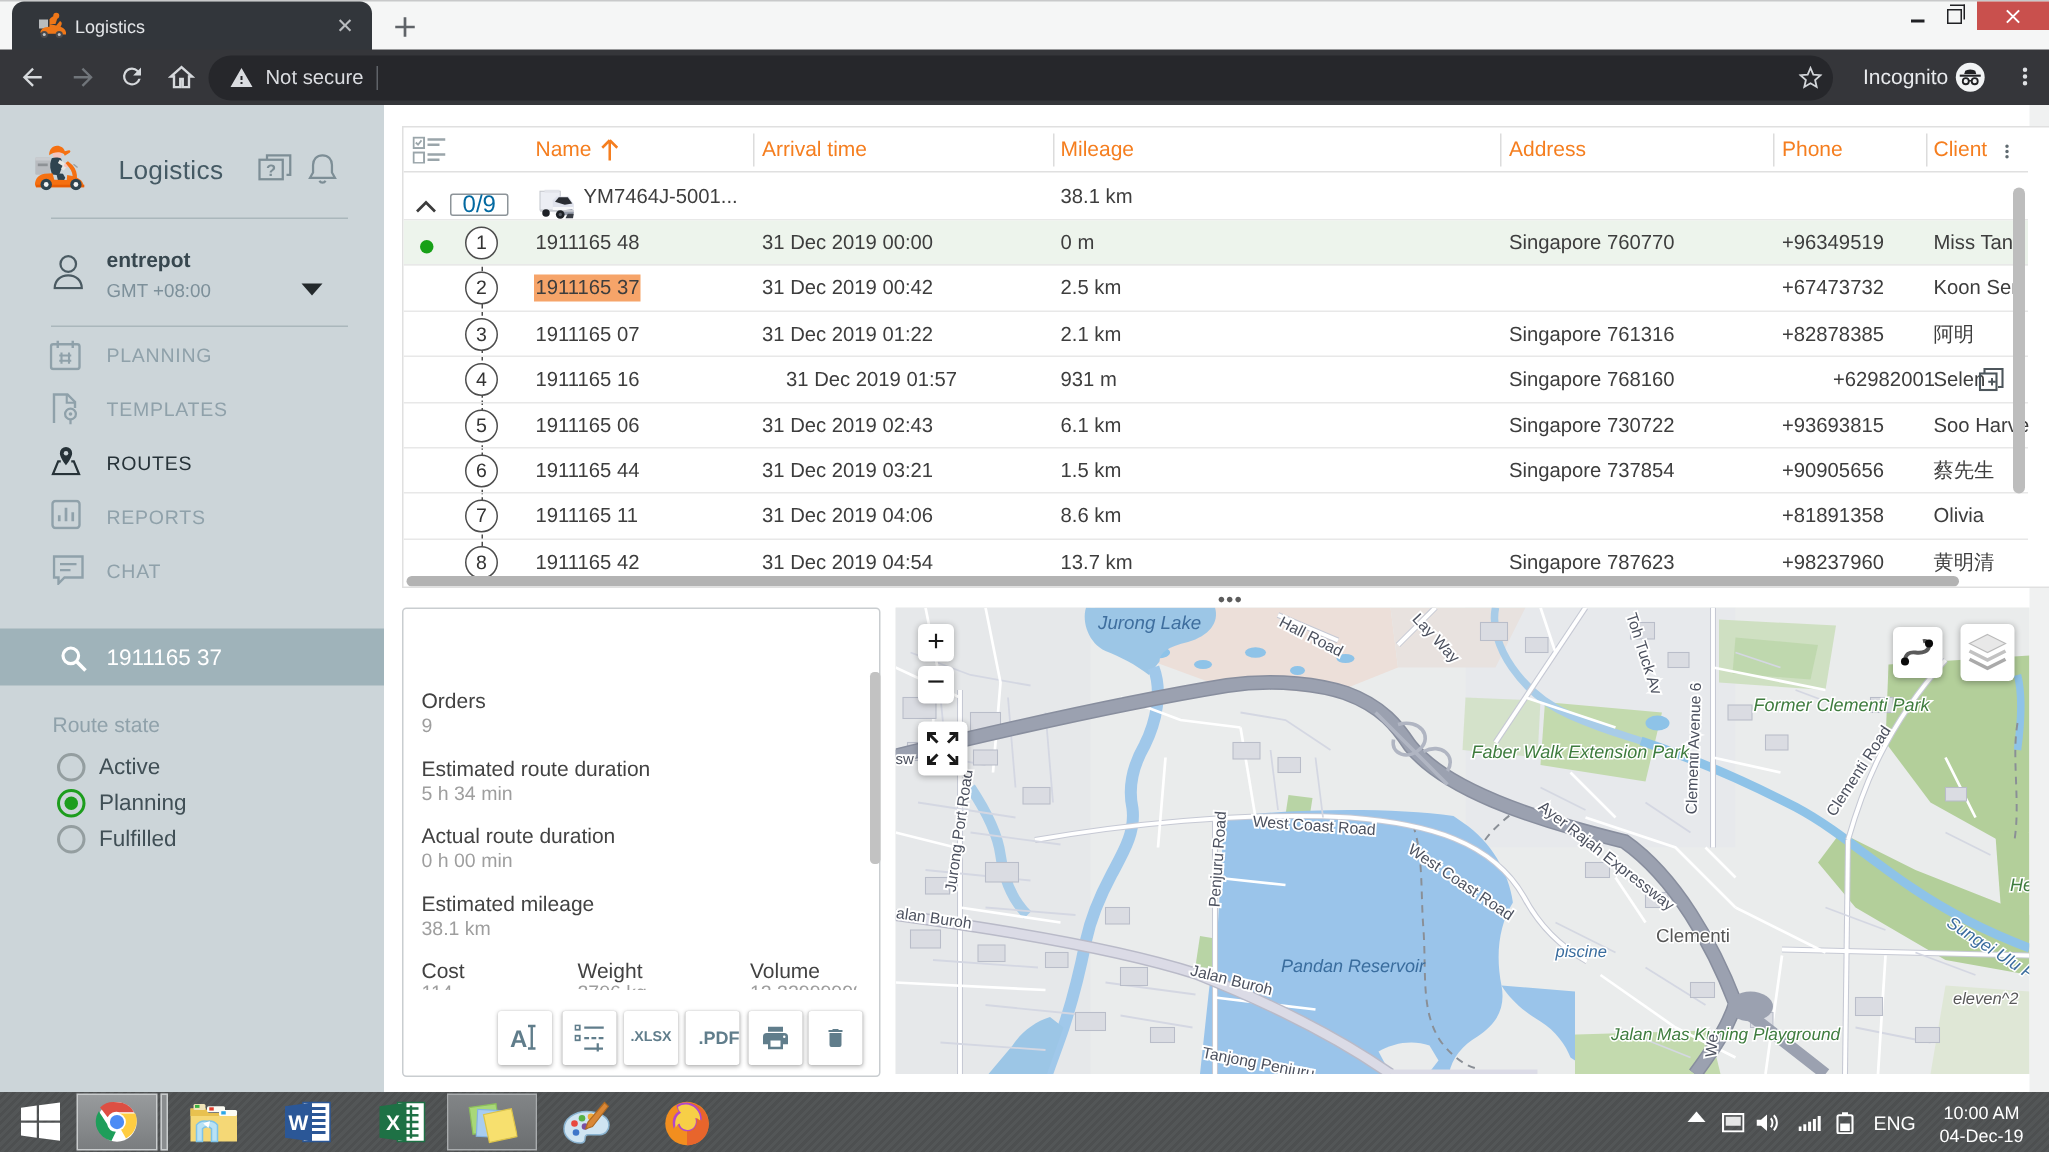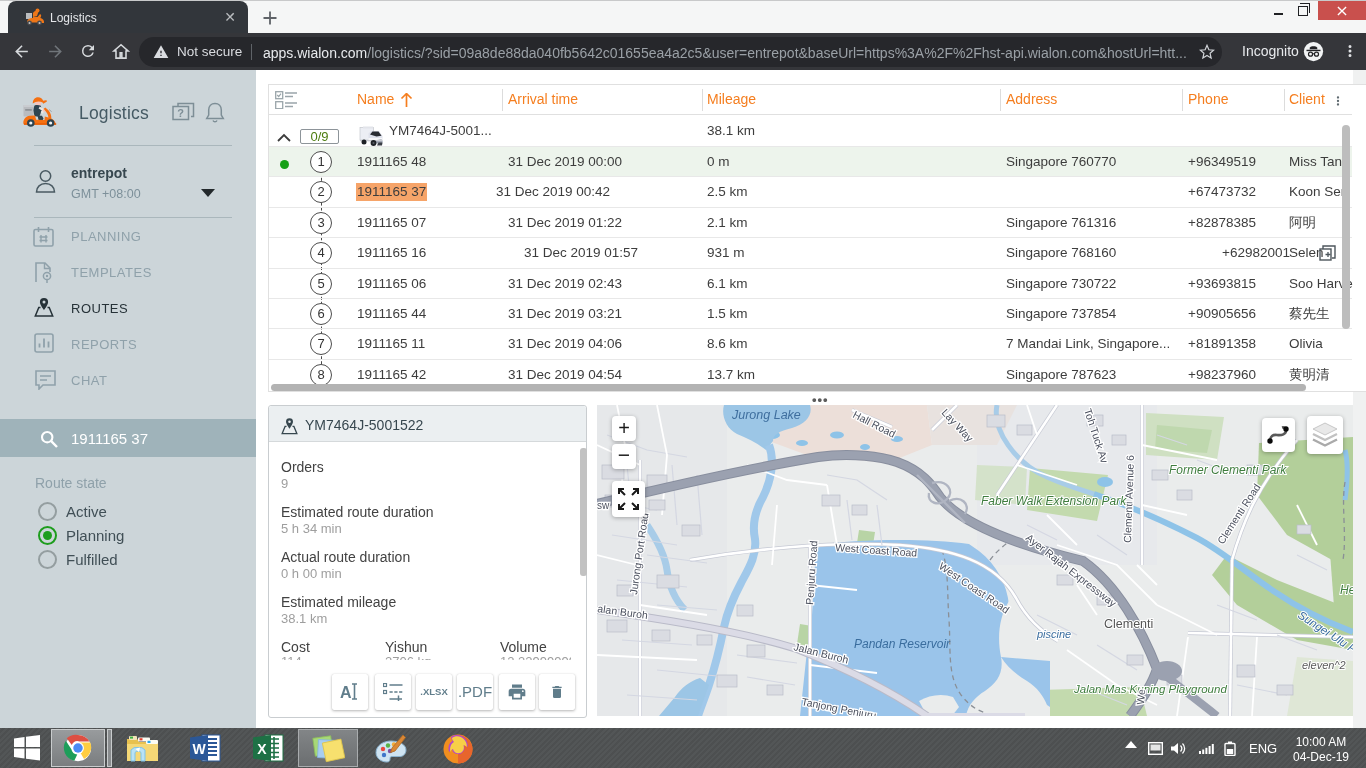--- a/index.html
+++ b/index.html
@@ -101,23 +101,20 @@
       </svg>
     <svg class="abs" style="left:111px;top:8px" width="20" height="20" viewBox="0 0 24 24">
         <path d="M12 4.5L3.5 12H6v8.5h5V14h2v6.5h5V12h2.5L12 4.5z" fill="none" stroke="#d6d9dc" stroke-width="1.9"></path>
       </svg>
     <div id="addrbar">
       <svg class="abs" style="left:14px;top:7px" width="16" height="16" viewBox="0 0 24 24">
           <path d="M1 21h22L12 2 1 21zm12-3h-2v-2h2v2zm0-4h-2v-4h2v4z" fill="#dadce0"></path>
         </svg>
       <span class="abs" id="notsec" style="left:38px;top:7px">Not secure</span>
       <div class="abs" style="left:112px;top:7px;width:1px;height:16px;background:#5f6368"></div>
-      <div class="abs" style="left:124px;top:7px;white-space:nowrap;overflow:hidden;width:930px">
-        <span class="urlmain">apps.wialon.com</span><span class="urlrest">/logistics/?sid=09a8de88da040fb5642c01655ea4a2c5&amp;user=entrepot&amp;baseUrl=https%3A%2F%2Fhst-api.wialon.com&amp;hostUrl=htt...</span>
-      </div>
       <svg class="abs" style="left:1060px;top:7px" width="16" height="16" viewBox="0 0 24 24">
           <path d="M12 17.3l6.2 3.7-1.6-7L22 9.2l-7.2-.6L12 2 9.2 8.6 2 9.2l5.4 4.8-1.6 7z" fill="none" stroke="#d2d5d9" stroke-width="1.8"></path>
         </svg>
     </div>
     <span class="abs" style="left:1242px;top:10px;color:#e8eaed;font-size:14px">Incognito</span>
     <svg class="abs" style="left:1303px;top:8px" width="21" height="21" viewBox="0 0 24 24">
       <circle cx="12" cy="12" r="11" fill="#f1f3f4"></circle>
       <path d="M12 6c-2 0-3.2.6-3.8 1l-.8 2.5h9.2L15.8 7c-.6-.4-1.8-1-3.8-1z" fill="#202124"></path>
       <rect x="4" y="10" width="16" height="1.6" fill="#202124"></rect>
       <circle cx="8.6" cy="15" r="2.3" fill="none" stroke="#202124" stroke-width="1.4"></circle>
@@ -246,21 +243,21 @@
       <div class="colsep" style="left:1015px"></div>
       <svg class="abs" style="left:1062px;top:8px" width="14" height="16" viewBox="0 0 24 24">
           <path d="M12 8a2 2 0 1 0 0-4 2 2 0 0 0 0 4zm0 6a2 2 0 1 0 0-4 2 2 0 0 0 0 4zm0 6a2 2 0 1 0 0-4 2 2 0 0 0 0 4z" fill="#5f6a70"></path>
         </svg>
       <div class="abs" style="left:0;top:29px;width:1083px;height:1px;background:#e0e0e0"></div>
 
       <div class="row" style="top:30px;height:32px">
         <svg class="abs" style="left:8px;top:18px" width="14" height="9" viewBox="0 0 14 9">
             <path d="M1 8l6-6 6 6" fill="none" stroke="#3c3c3c" stroke-width="1.8"></path>
           </svg>
-        <div class="abs" style="left:31px;top:14px;width:39px;height:15px;border:1px solid #8d9499;border-radius:2px;font-size:13px;color:#4d7c0f;text-align:center;line-height:13px">0/9</div>
+        <div class="abs" style="left:31px;top:14px;width:39px;height:15px;border:1px solid #8d9499;border-radius:2px;font-size:16px;color:#0369a1;text-align:center;line-height:13px">0/9</div>
         <svg class="abs" style="left:90px;top:11px" width="25" height="21" viewBox="0 0 25 21">
           <rect x="1" y="1.5" width="13.5" height="12.5" fill="#eceef4" stroke="#c5c8ce" stroke-width="0.7"></rect>
           <rect x="4" y="0.5" width="10" height="2" fill="#e2e4ea"></rect>
           <path d="M9.5 7.5L12 5h8l3.5 5v6H9.5z" fill="#dfe2ec"></path>
           <path d="M11 8.5l2.5-3h6l3 4.2-5 .8z" fill="#2a2d33"></path>
           <path d="M9.5 12h13.8v4.5H9.5z" fill="#f6f7f9"></path>
           <path d="M15 14.5l7.5-1.2 1 2.2-.3 2H15z" fill="#9aa0ae"></path>
           <path d="M1 14h22.5v1.2H1z" fill="#caccd2"></path>
           <circle cx="5" cy="16" r="2.5" fill="#1e2126"></circle>
           <circle cx="14.5" cy="17" r="2.9" fill="#1e2126"></circle>
@@ -279,21 +276,21 @@
         <div class="cell" style="left:88px">1911165 48</div>
         <div class="cell" style="left:239px">31 Dec 2019 00:00</div>
         <div class="cell" style="left:438px">0 m</div>
         <div class="cell" style="left:737px">Singapore 760770</div>
         <div class="cell" style="left:919px">+96349519</div>
         <div class="cell" style="left:1020px">Miss Tan</div>
       </div>
       <div class="row" style="top:92.4px">
         <div class="numcirc">2</div>
         <div class="cell" style="left:87px;top:6px;height:18px;line-height:18px;background:#f6a469;padding:0 1px">1911165 37</div>
-        <div class="cell" style="left:227px">31 Dec 2019 00:42</div>
+        <div class="cell" style="left:239px">31 Dec 2019 00:42</div>
         <div class="cell" style="left:438px">2.5 km</div>
         <div class="cell" style="left:919px">+67473732</div>
         <div class="cell" style="left:1020px">Koon Sen</div>
       </div>
       <div class="row" style="top:122.8px">
         <div class="numcirc">3</div>
         <div class="cell" style="left:88px">1911165 07</div>
         <div class="cell" style="left:239px">31 Dec 2019 01:22</div>
         <div class="cell" style="left:438px">2.1 km</div>
         <div class="cell" style="left:737px">Singapore 761316</div>
@@ -330,57 +327,48 @@
         <div class="cell" style="left:438px">1.5 km</div>
         <div class="cell" style="left:737px">Singapore 737854</div>
         <div class="cell" style="left:919px">+90905656</div>
         <div class="cell" style="left:1020px">蔡先生</div>
       </div>
       <div class="row" style="top:244.4px">
         <div class="numcirc">7</div>
         <div class="cell" style="left:88px">1911165 11</div>
         <div class="cell" style="left:239px">31 Dec 2019 04:06</div>
         <div class="cell" style="left:438px">8.6 km</div>
-        <div class="cell" style="left:737px">7 Mandai Link, Singapore...</div>
         <div class="cell" style="left:919px">+81891358</div>
         <div class="cell" style="left:1020px">Olivia</div>
       </div>
       <div class="row" style="top:274.8px;border-bottom:none">
         <div class="numcirc">8</div>
         <div class="cell" style="left:88px">1911165 42</div>
         <div class="cell" style="left:239px">31 Dec 2019 04:54</div>
         <div class="cell" style="left:438px">13.7 km</div>
         <div class="cell" style="left:737px">Singapore 787623</div>
         <div class="cell" style="left:919px">+98237960</div>
         <div class="cell" style="left:1020px">黄明清</div>
       </div>
 
       <div class="abs" style="left:1073px;top:40px;width:8px;height:204px;background:#bdbdbd;border-radius:4px;z-index:5"></div>
       <div class="abs" style="left:2px;top:299px;width:1035px;height:7px;background:#b3b3b3;border-radius:3.5px;z-index:5"></div>
     </div>
     <div id="infocard">
-      <div id="infohead">
-        <svg class="abs" style="left:12px;top:11px" width="17" height="18" viewBox="0 0 20 20">
-          <path d="M6.5 10.5H4.8L1.3 19h17.4l-3.5-8.5h-1.7" fill="none" stroke="#37474f" stroke-width="1.5"></path>
-          <path d="M10 1a4.1 4.1 0 0 1 4.1 4.1c0 2.9-4.1 8.1-4.1 8.1S5.9 8 5.9 5.1A4.1 4.1 0 0 1 10 1z" fill="#37474f"></path>
-          <circle cx="10" cy="5.1" r="1.5" fill="#ebeff1"></circle>
-        </svg>
-        <div class="abs" style="left:36px;top:11px;font-size:14px;color:#37474f">YM7464J-5001522</div>
-      </div>
       <div class="abs lbl" style="left:12px;top:53px">Orders</div>
       <div class="abs val" style="left:12px;top:70px">9</div>
       <div class="abs lbl" style="left:12px;top:98px">Estimated route duration</div>
       <div class="abs val" style="left:12px;top:115px">5 h 34 min</div>
       <div class="abs lbl" style="left:12px;top:143px">Actual route duration</div>
       <div class="abs val" style="left:12px;top:160px">0 h 00 min</div>
       <div class="abs lbl" style="left:12px;top:188px">Estimated mileage</div>
       <div class="abs val" style="left:12px;top:205px">38.1 km</div>
       <div class="abs" style="left:12px;top:233px;width:290px;height:21px;overflow:hidden">
         <span class="lbl" style="position:absolute;left:0;top:0">Cost</span>
-        <span class="lbl" style="position:absolute;left:104px;top:0">Yishun</span>
+        <span class="lbl" style="position:absolute;left:104px;top:0">Weight</span>
         <span class="lbl" style="position:absolute;left:219px;top:0">Volume</span>
       </div>
       <div class="abs" style="left:12px;top:248px;width:290px;height:6px;overflow:hidden">
         <span class="val" style="position:absolute;left:0;top:0">114</span>
         <span class="val" style="position:absolute;left:104px;top:0">2706 kg</span>
         <span class="val" style="position:absolute;left:219px;top:0">12.32999999</span>
       </div>
       <div class="abs" style="left:311px;top:42px;width:6.5px;height:128px;background:#c2c2c2;border-radius:3px"></div>
 
       <div class="toolbtn" style="left:63px">
@@ -392,21 +380,21 @@
       <div class="toolbtn" style="left:106px">
         <svg class="abs" style="left:8px;top:9px" width="20" height="18" viewBox="0 0 20 18">
           <rect x="0.5" y="0.5" width="3" height="3" fill="none" stroke="#607d8b" stroke-width="1.2"></rect>
           <path d="M6.5 2h13" stroke="#607d8b" stroke-width="1.5"></path>
           <rect x="0.5" y="7.5" width="3" height="3" fill="none" stroke="#607d8b" stroke-width="1.2"></rect>
           <path d="M6.5 9h13" stroke="#607d8b" stroke-width="1.5" stroke-dasharray="3.2 1.6"></path>
           <path d="M6.5 16h6M15.5 12.5v7M12 16h7" stroke="#607d8b" stroke-width="1.5"></path>
         </svg>
       </div>
       <div class="toolbtn" style="left:147px;line-height:36px;text-align:center;font-size:9.5px;font-weight:bold;color:#607d8b">.XLSX</div>
-      <div class="toolbtn" style="left:188px;line-height:36px;text-align:center;font-size:15px;font-weight:normal;color:#607d8b">.PDF</div>
+      <div class="toolbtn" style="left:188px;line-height:36px;text-align:right;font-size:12px;font-weight:bold;color:#607d8b">.PDF</div>
       <div class="toolbtn" style="left:230px">
         <svg class="abs" style="left:8px;top:8px" width="20" height="20" viewBox="0 0 24 24">
             <path d="M19 8H5a3 3 0 0 0-3 3v6h4v4h12v-4h4v-6a3 3 0 0 0-3-3zm-3 11H8v-5h8v5zm3-7a1 1 0 1 1 0-2 1 1 0 0 1 0 2zm-1-9H6v4h12V3z" fill="#607d8b"></path>
           </svg>
       </div>
       <div class="toolbtn" style="left:270px">
         <svg class="abs" style="left:10px;top:8px" width="16" height="20" viewBox="0 0 24 24">
             <path d="M6 19a2 2 0 0 0 2 2h8a2 2 0 0 0 2-2V7H6v12zM19 4h-3.5l-1-1h-5l-1 1H5v2h14V4z" fill="#607d8b"></path>
           </svg>
       </div>

